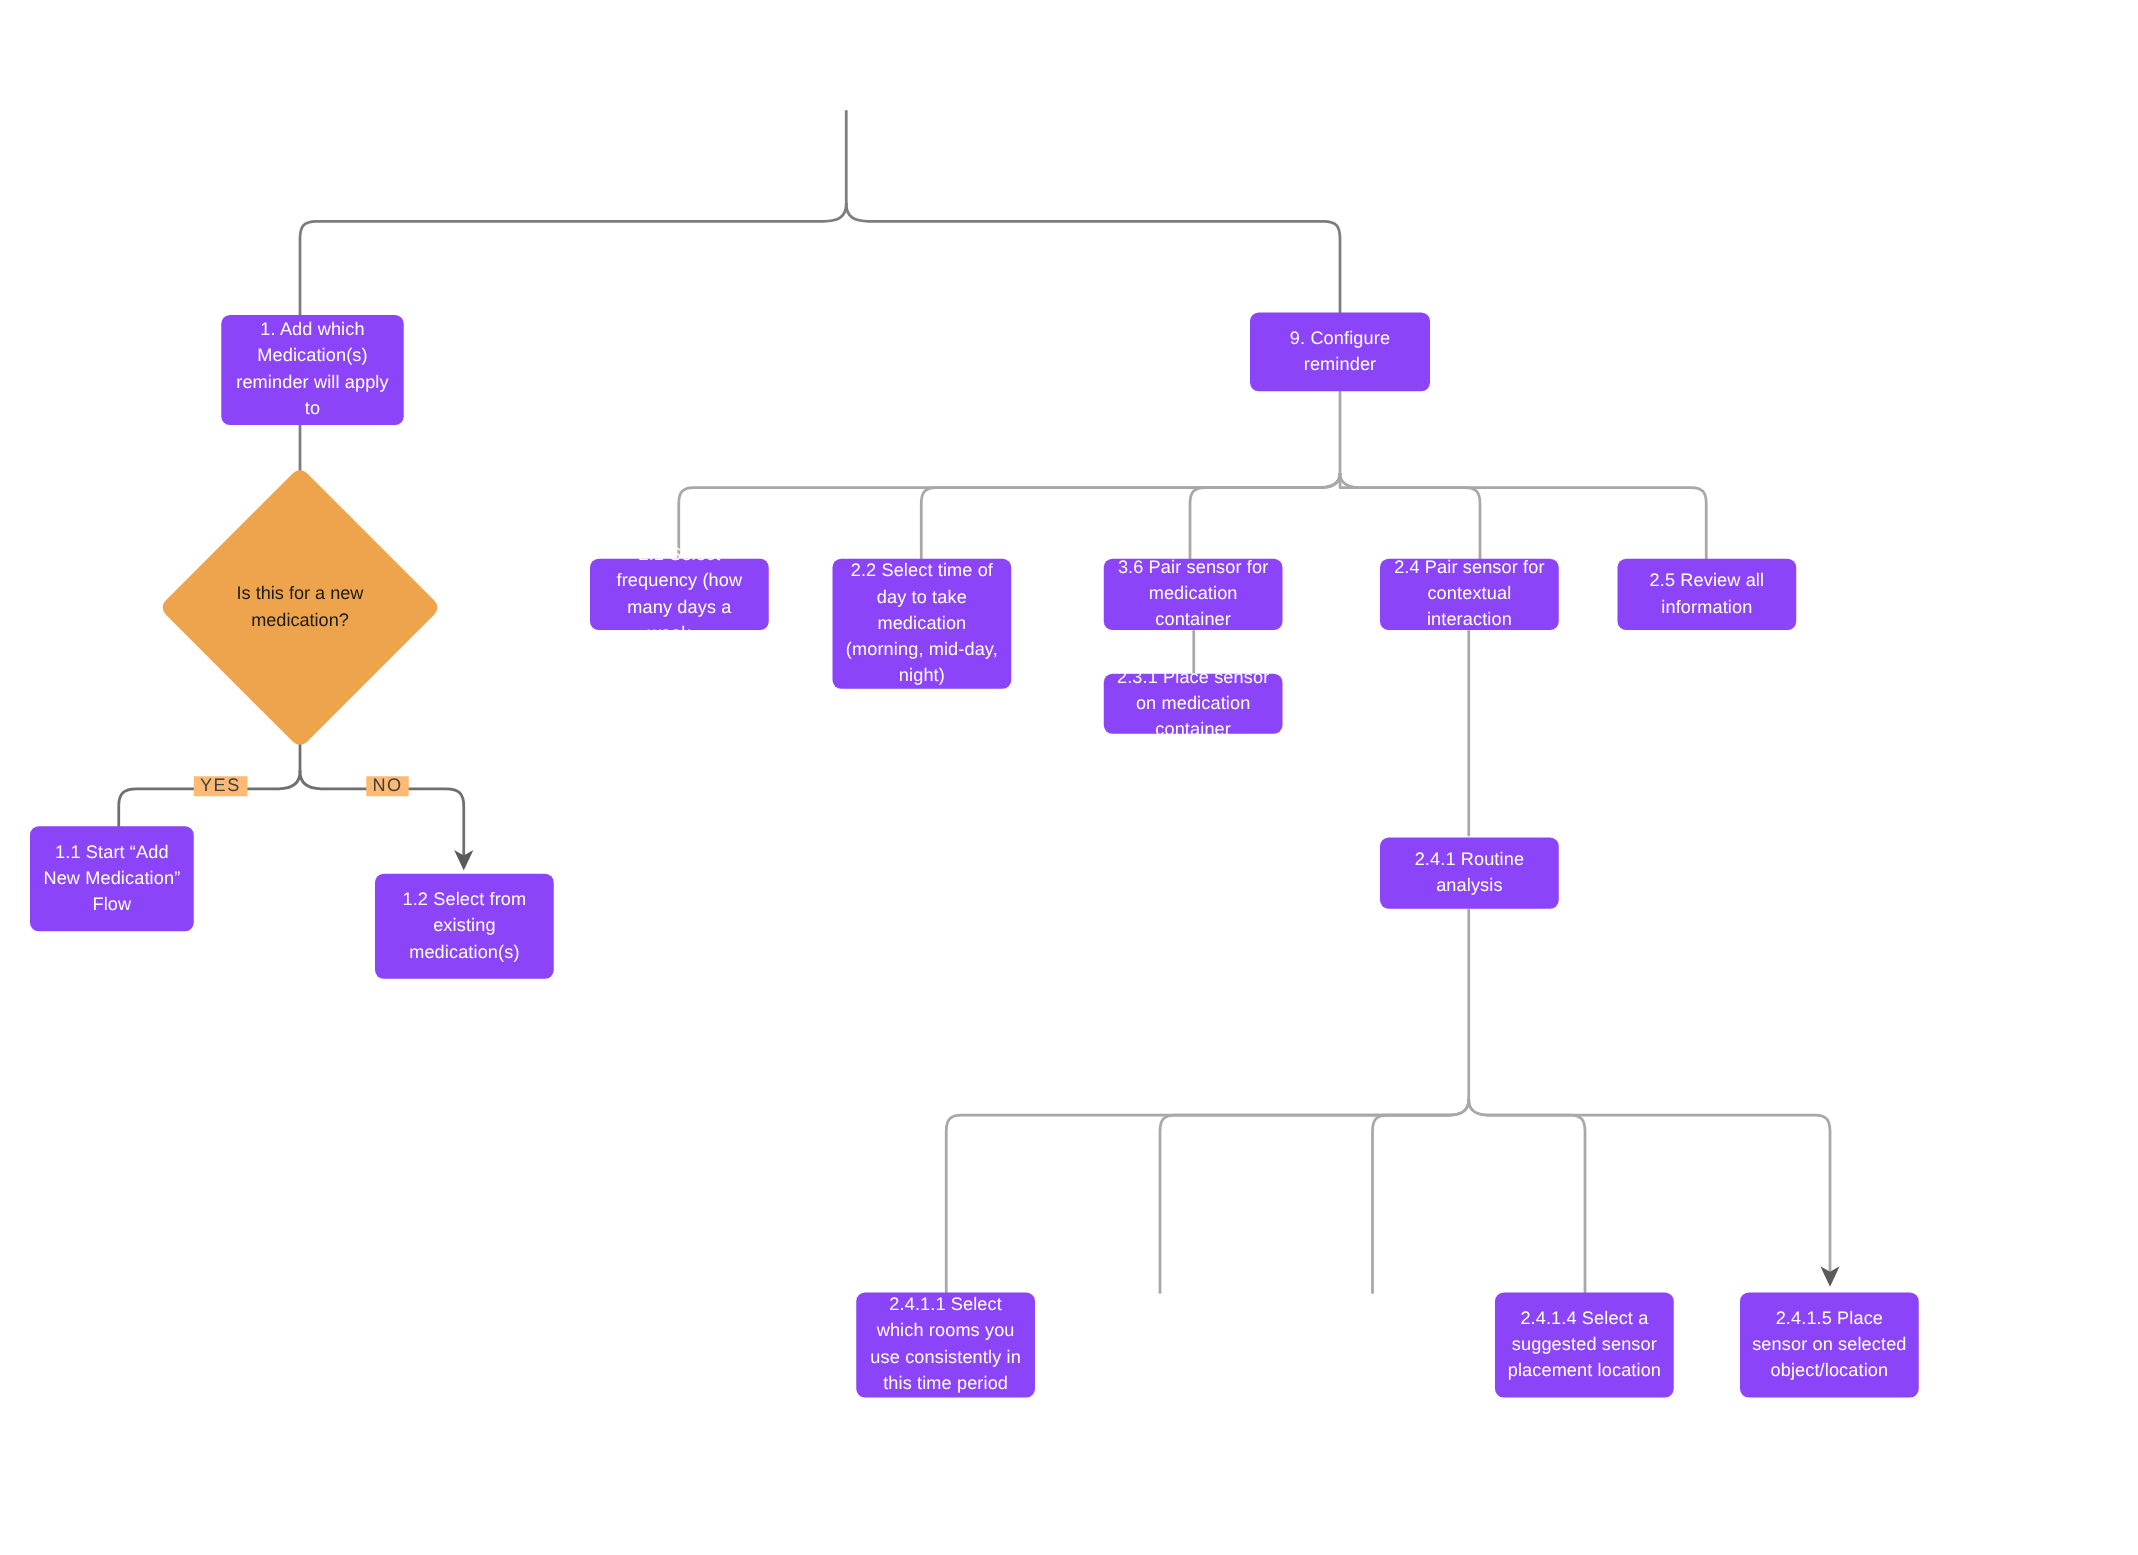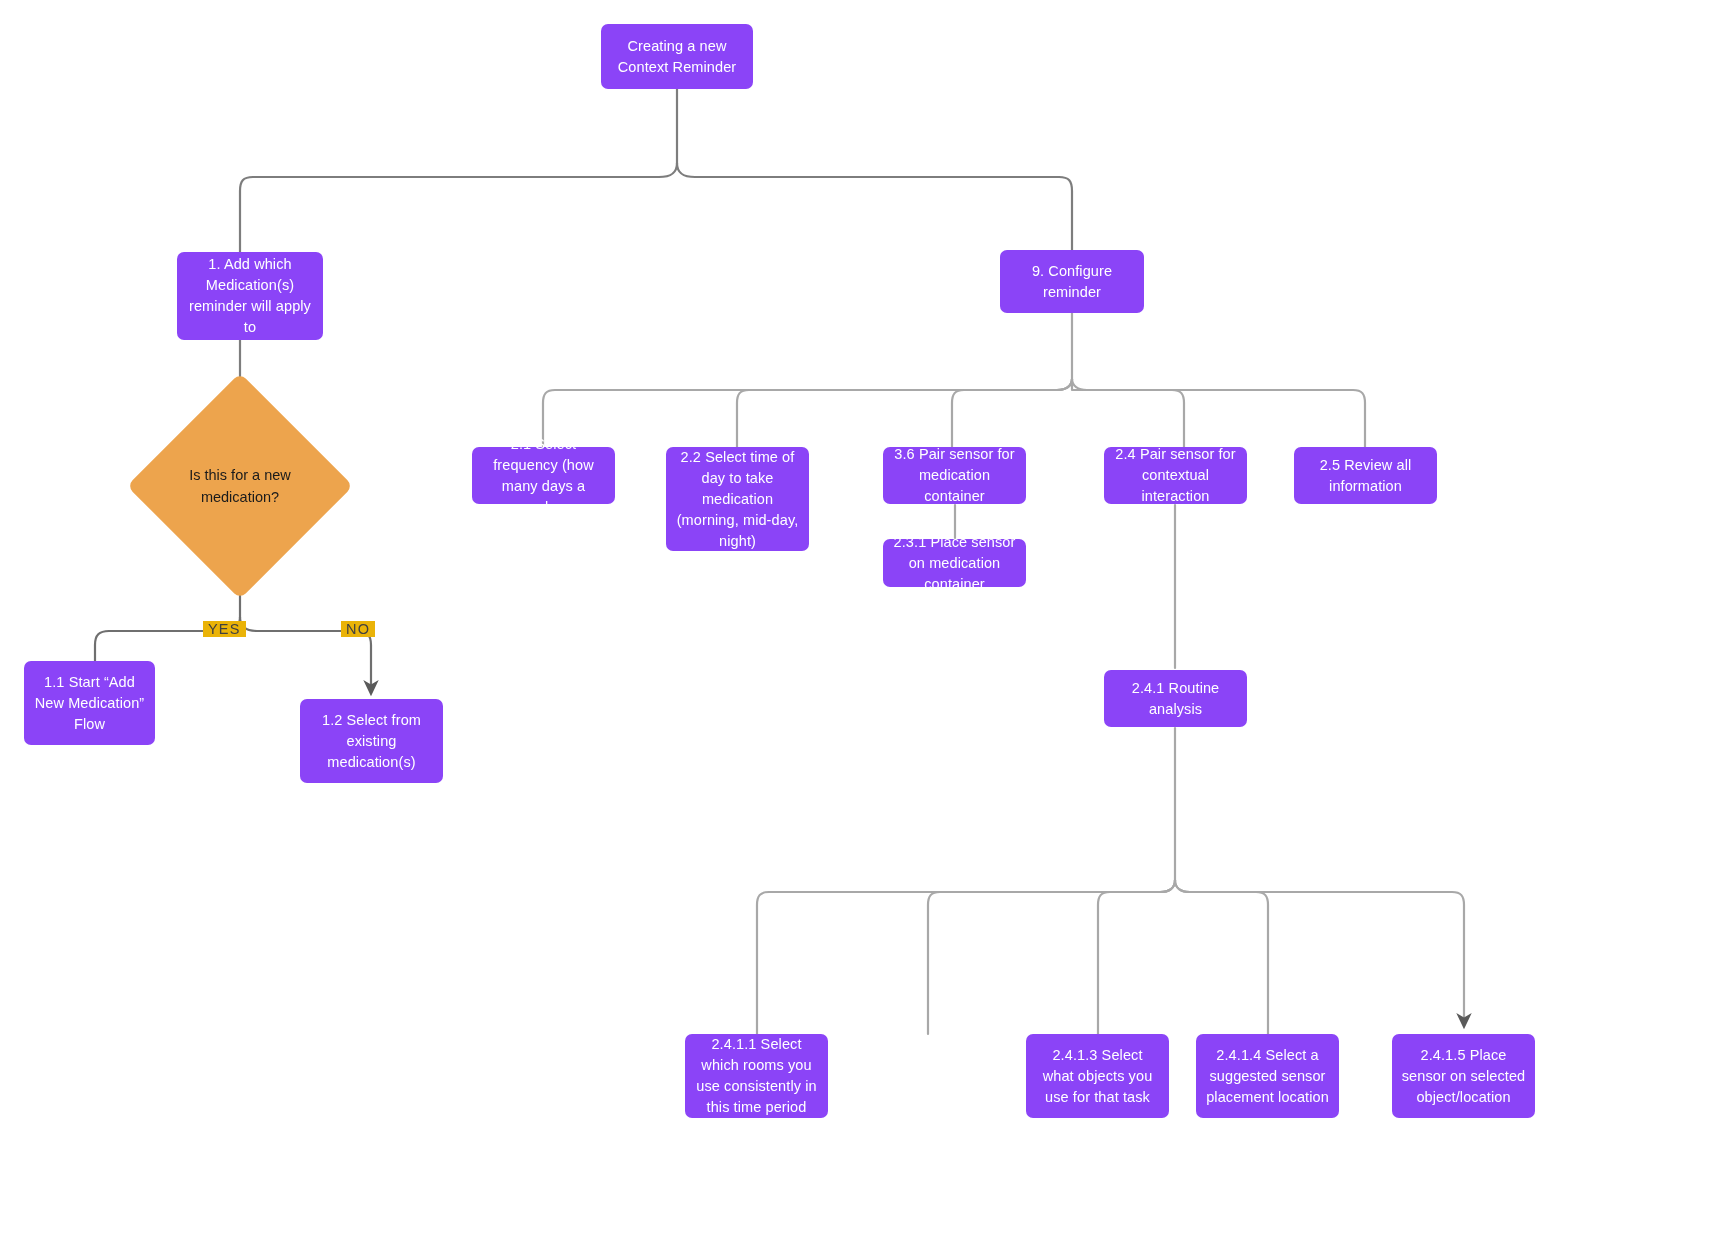--- a/index.html
+++ b/index.html
@@ -59,24 +59,23 @@
     color: #1b1b1b;
     font-size: 14.5px;
     line-height: 22px;
     z-index: 3;
   }
   .edge-label {
     position: absolute;
     font-size: 14.5px;
     color: #404040;
     letter-spacing: 1.2px;
-    background: #eab308;
+    background: #fdba74;
     padding: 0 5px;
     z-index: 3;
-    margin-left: 48px;
   }
 </style>
 </head>
 <body>
 
 <div id="canvas">
 
   <svg id="edges" viewBox="0 0 1710 1244" xmlns="http://www.w3.org/2000/svg">
     <defs>
       <marker id="arrow" markerWidth="9" markerHeight="9" refX="4.2" refY="4.4" orient="auto" markerUnits="strokeWidth">
@@ -119,23 +118,20 @@
       <path d="M1175,880 C1175,888 1169,892 1160,892 L769,892 C760,892 757,896 757,905 L757,1034"></path>
       <path d="M1175,880 C1175,888 1169,892 1160,892 L940,892 C931,892 928,896 928,905 L928,1034"></path>
       <path d="M1175,880 C1175,888 1169,892 1160,892 L1110,892 C1101,892 1098,896 1098,905 L1098,1034"></path>
       <path d="M1175,880 C1175,888 1181,892 1190,892 L1256,892 C1265,892 1268,896 1268,905 L1268,1034"></path>
     </g>
     <g fill="none" stroke="#a8a8a8" stroke-width="2.2" stroke-linecap="round">
       <path d="M1175,880 C1175,888 1181,892 1190,892 L1452,892 C1461,892 1464,896 1464,905 L1464,1021" marker-end="url(#arrow)"></path>
     </g>
   </svg>
 
-  <div class="node" style="left:601px; top:24px; width:152px; height:65px;">
-    <span>Creating a new Context Reminder</span>
-  </div>
 
   <div class="node" style="left:177px; top:252px; width:146px; height:88px;">
     <span>1. Add which Medication(s) reminder will apply to</span>
   </div>
 
   <div class="diamond" style="left:160px; top:406px; width:160px; height:160px;"></div>
   <div class="diamond-label" style="left:160px; top:406px; width:160px; height:160px;">
     <span>Is this for a new medication?</span>
   </div>
 
@@ -180,23 +176,20 @@
 
   <div class="node" style="left:1104px; top:670px; width:143px; height:57px;">
     <span>2.4.1 Routine analysis</span>
   </div>
 
   <div class="node" style="left:685px; top:1034px; width:143px; height:84px;">
     <span>2.4.1.1 Select which rooms you use consistently in this time period</span>
   </div>
 
 
-  <div class="node" style="left:1026px; top:1034px; width:143px; height:84px;">
-    <span>2.4.1.3 Select what objects you use for that task</span>
-  </div>
 
   <div class="node" style="left:1196px; top:1034px; width:143px; height:84px;">
     <span>2.4.1.4 Select a suggested sensor placement location</span>
   </div>
 
   <div class="node" style="left:1392px; top:1034px; width:143px; height:84px;">
     <span>2.4.1.5 Place sensor on selected object/location</span>
   </div>
 
 </div>

